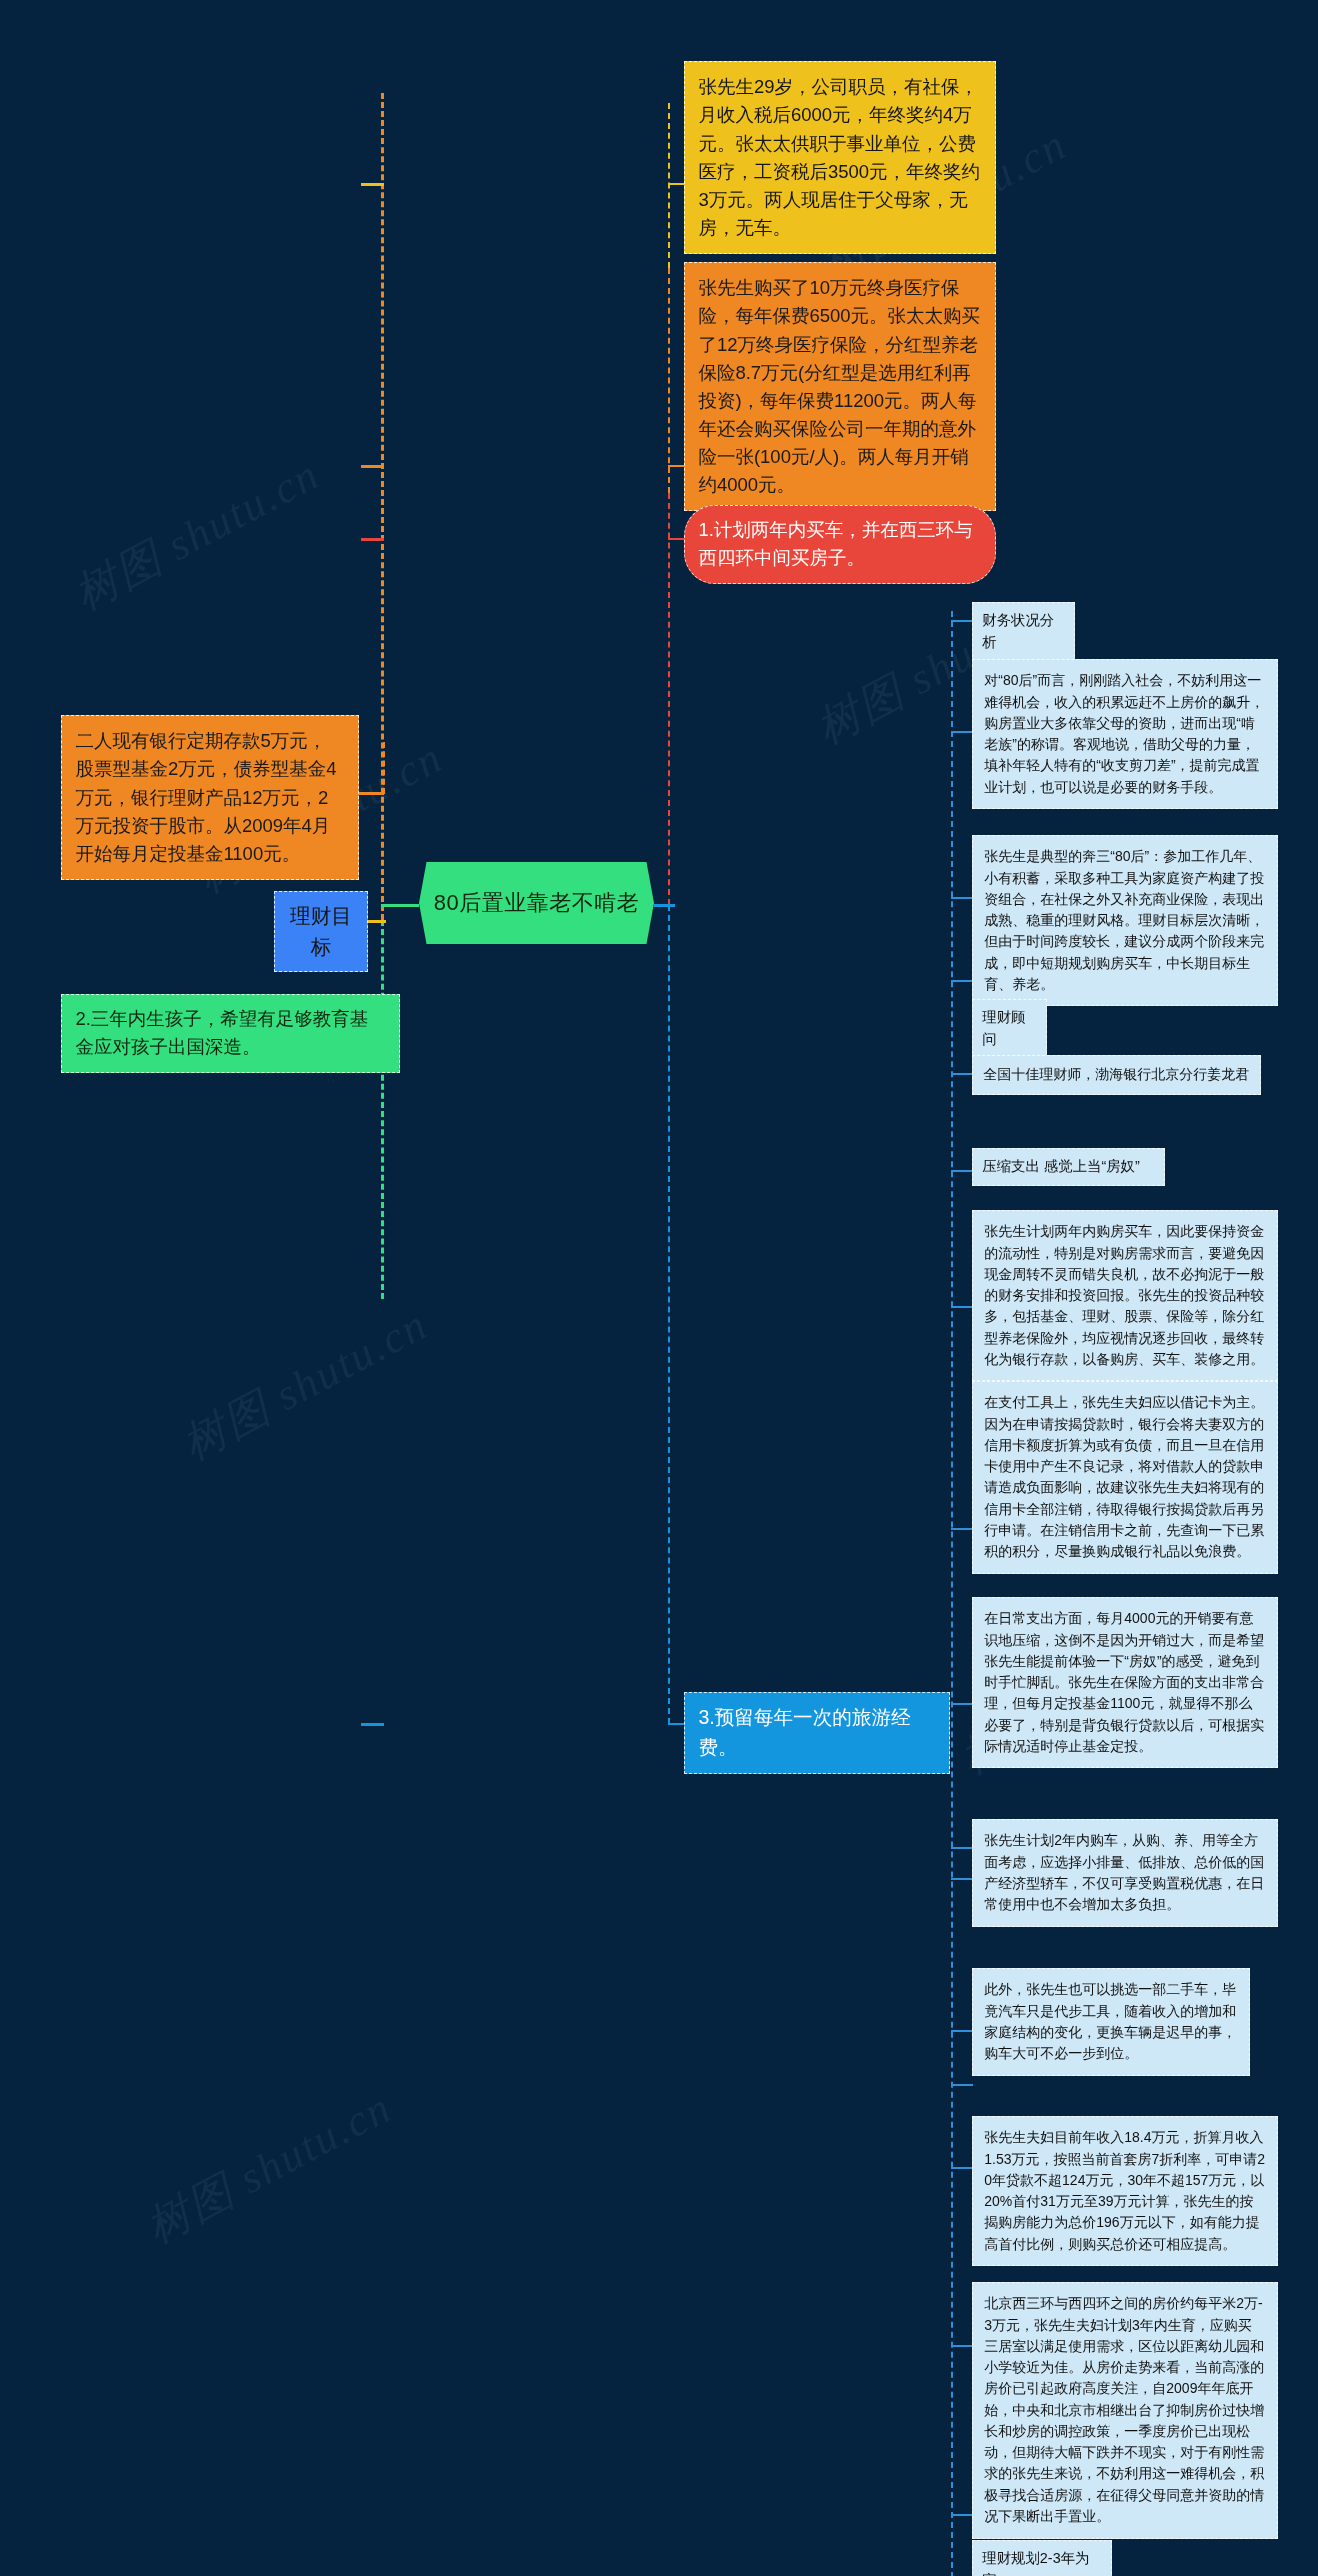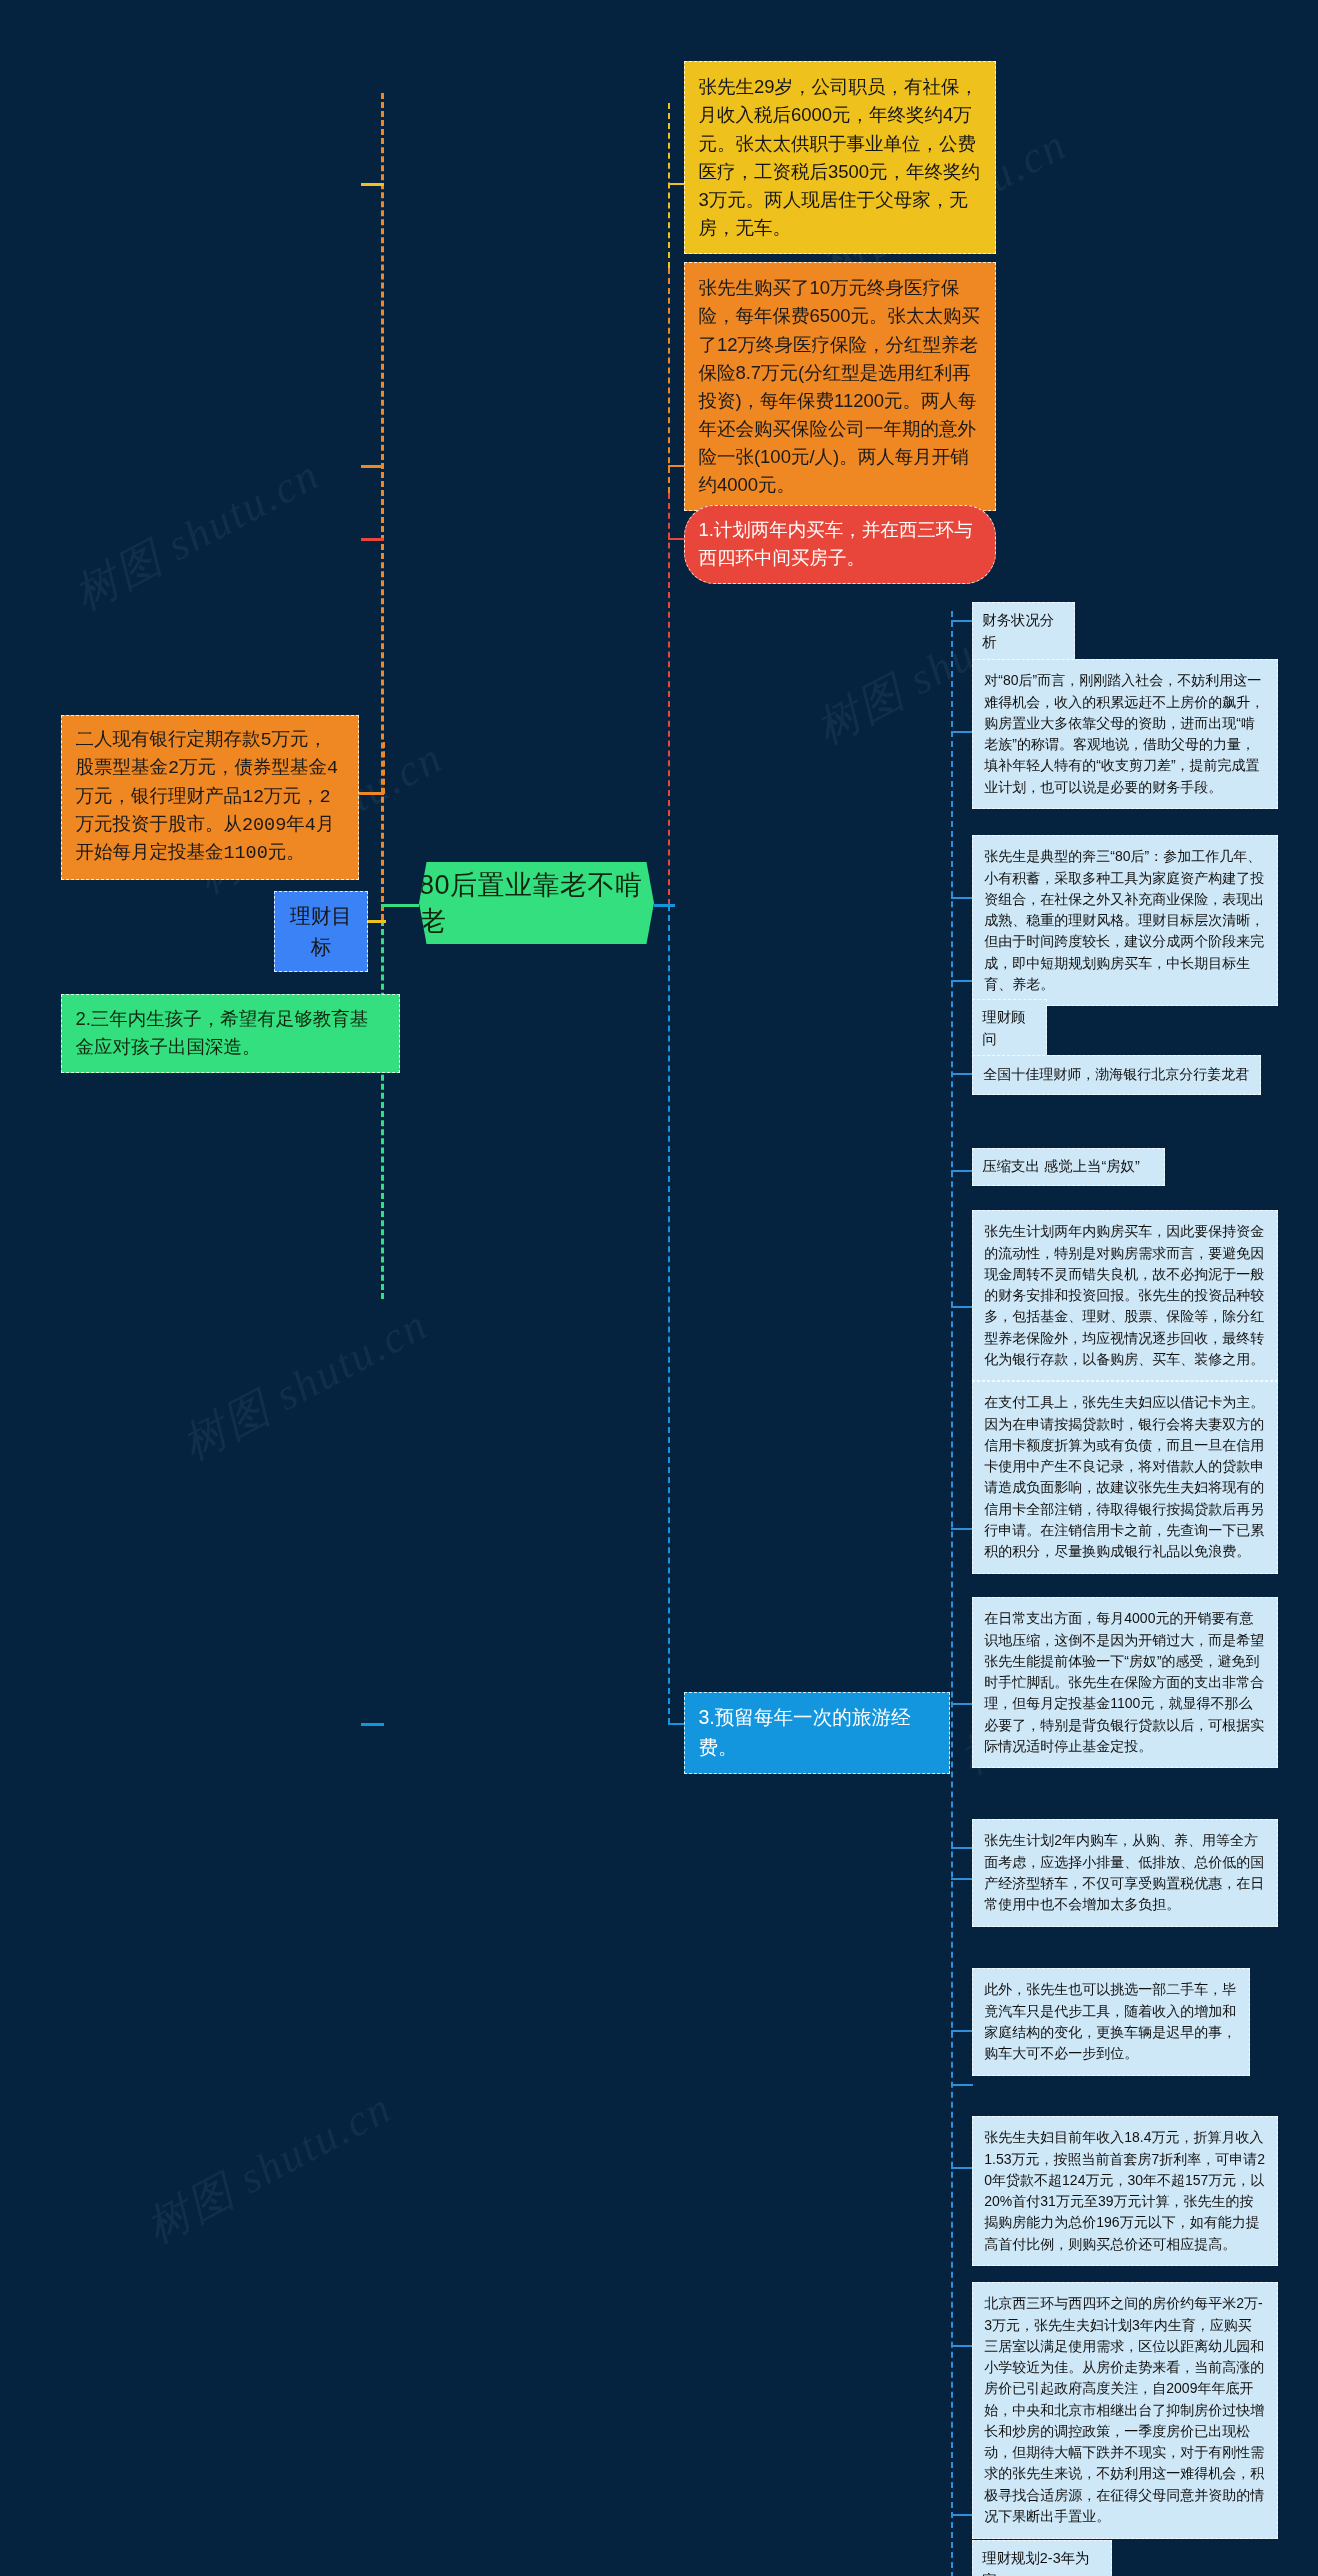--- a/index.html
+++ b/index.html
@@ -122,37 +122,37 @@
   </div>
 
   <div class="node n-orange" style="left:684px;top:262px;width:312px;padding:11.3px 13.4px;font-size:18.5px;">
     <span class="txt">张先生购买了10万元终身医疗保险，每年保费6500元。张太太购买了12万终身医疗保险，分红型养老保险8.7万元(分红型是选用红利再投资)，每年保费11200元。两人每年还会购买保险公司一年期的意外险一张(100元/人)。两人每月开销约4000元。</span>
   </div>
 
   <div class="node n-red" style="left:684px;top:505px;width:312px;padding:10.3px 13.4px;font-size:18.5px;border-radius:31px;">
     <span class="txt">1.计划两年内买车，并在西三环与西四环中间买房子。</span>
   </div>
 
-  <div class="node n-orange" style="left:61px;top:715px;width:298px;padding:11.3px 13.4px;font-size:18.5px;font-family:Liberation Mono, monospace;">
+  <div class="node n-orange" style="left:61px;top:715px;width:298px;padding:11.3px 13.4px;font-size:18.5px;">
     <span class="txt">二人现有银行定期存款5万元，股票型基金2万元，债券型基金4万元，银行理财产品12万元，2万元投资于股市。从2009年4月开始每月定投基金1100元。</span>
   </div>
 
   <div class="node n-gold" style="left:274px;top:891px;width:94px;padding:8.2px 9.3px;font-size:20.6px;text-align:center;">
     <span class="txt">理财目标</span>
   </div>
 
   <div class="node n-green" style="left:61px;top:994px;width:339px;padding:10.3px 13.4px;font-size:18.5px;">
     <span class="txt">2.三年内生孩子，希望有足够教育基金应对孩子出国深造。</span>
   </div>
 
   <div class="node n-blue" style="left:684px;top:1692px;width:266px;padding:10.3px 13.4px;font-size:19.6px;">
     <span class="txt">3.预留每年一次的旅游经费。</span>
   </div>
 
-  <div class="hexbox" style="left:419px;top:862px;width:235px;height:82px;font-size:27px;">
+  <div class="hexbox" style="left:419px;top:862px;width:235px;height:82px;font-size:22px;">
     <span>80后置业靠老不啃老</span>
   </div>
 
   <div class="node n-lblue-t" style="left:972px;top:602px;width:103px;padding:7.2px 9.3px;font-size:14.4px;">
     <span class="txt">财务状况分析</span>
   </div>
 
   <div class="node n-lblue" style="left:972px;top:659px;width:306px;padding:10.3px 11.3px;font-size:14px;">
     <span class="txt">对“80后”而言，刚刚踏入社会，不妨利用这一难得机会，收入的积累远赶不上房价的飙升，购房置业大多依靠父母的资助，进而出现“啃老族”的称谓。客观地说，借助父母的力量，填补年轻人特有的“收支剪刀差”，提前完成置业计划，也可以说是必要的财务手段。</span>
   </div>

